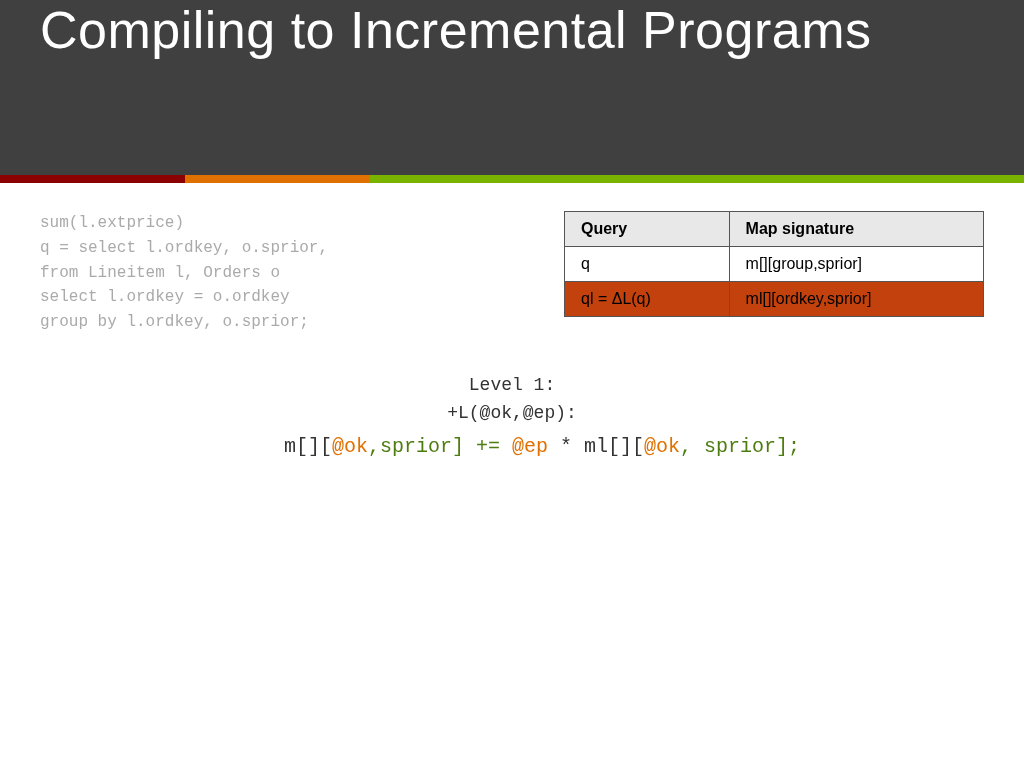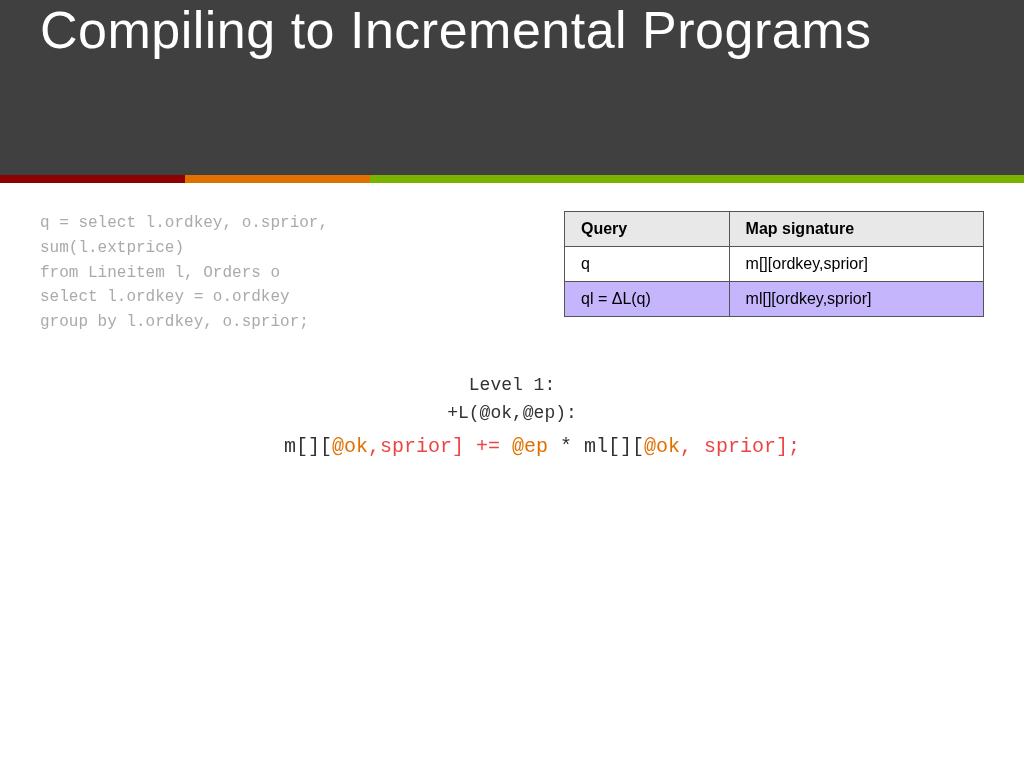--- a/index.html
+++ b/index.html
@@ -93,21 +93,21 @@
       text-align: left;
     }
 
     .query-table td {
       border: 1.5px solid #555555;
       padding: 8px 16px;
       background: #ffffff;
     }
 
     .query-table tr:nth-child(2) td {
-      background: #c4b5fd;
+      background: #c2410c;
     }
 
     
     .lower-content {
       padding: 20px 40px 20px 40px;
       text-align: center;
     }
 
     .level-text {
       font-family: 'Courier New', Courier, monospace;
@@ -128,60 +128,60 @@
       font-size: 20px;
       color: #333333;
       margin-left: 60px;
     }
 
     .at-orange {
       color: #e07000;
     }
 
     .at-blue {
-      color: #ef4444;
+      color: #4d7c0f;
     }
   </style>
 </head>
 <body>
 
 <div class="header">
   <h1 class="header-title">Compiling to Incremental Programs</h1>
 </div>
 
 <div class="color-bar">
   <div class="color-bar-red"></div>
   <div class="color-bar-orange"></div>
   <div class="color-bar-green"></div>
 </div>
 
 <div class="main-content">
 
   <div class="code-section">
     <div class="code-block">
+      <div>         sum(l.extprice)</div>
       <div>q = select l.ordkey, o.sprior,</div>
-      <div>         sum(l.extprice)</div>
       <div>    from  Lineitem l, Orders o</div>
       <div>    select l.ordkey = o.ordkey</div>
       <div>    group by l.ordkey, o.sprior;</div>
     </div>
   </div>
 
   <div class="table-section">
     <table class="query-table">
       <thead>
         <tr>
           <th>Query</th>
           <th>Map signature</th>
         </tr>
       </thead>
       <tbody>
         <tr>
           <td>q</td>
-          <td>m[][ordkey,sprior]</td>
+          <td>m[][group,sprior]</td>
         </tr>
         <tr>
           <td>ql = ΔL(q)</td>
           <td>ml[][ordkey,sprior]</td>
         </tr>
       </tbody>
     </table>
   </div>
 
 </div>

